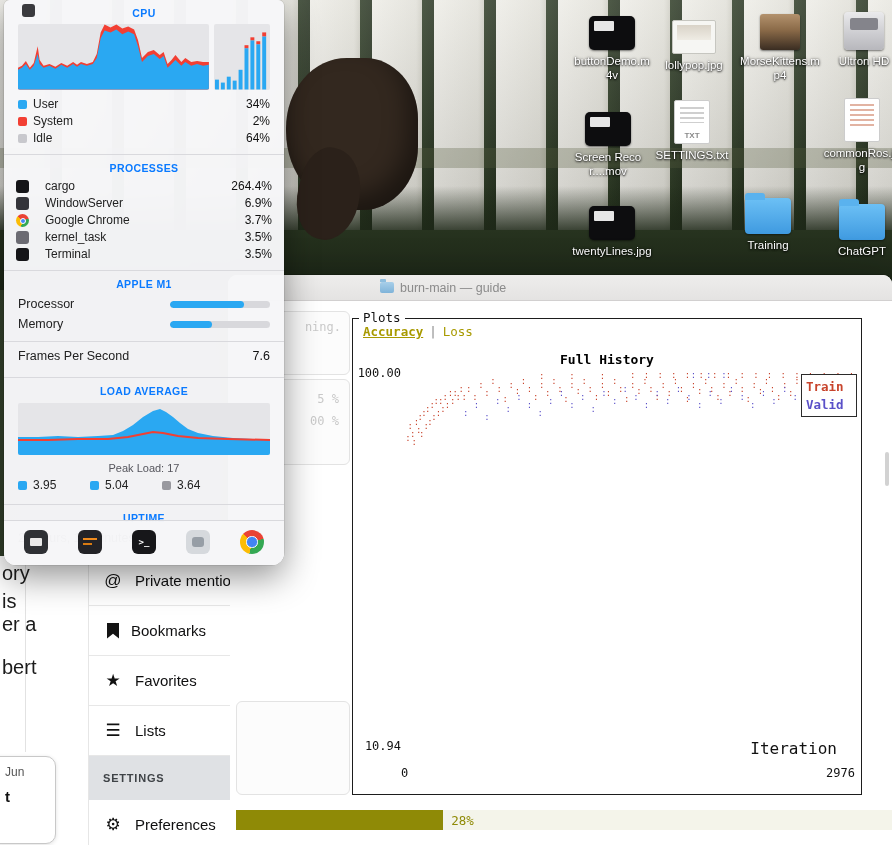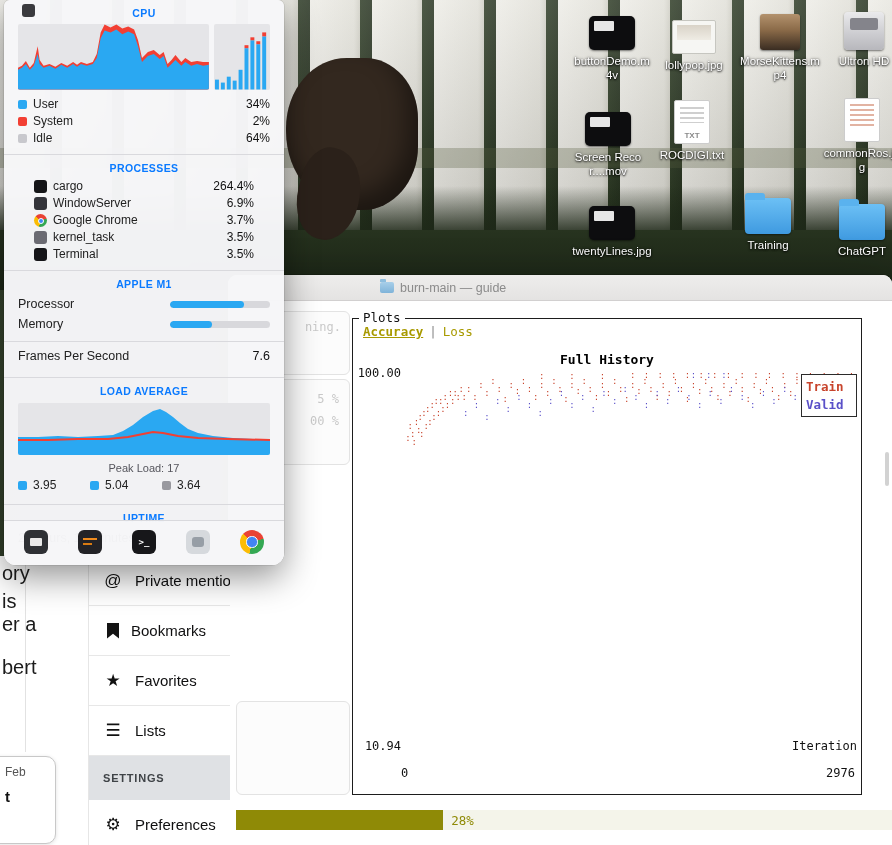--- a/index.html
+++ b/index.html
@@ -60,21 +60,21 @@
 
   .plots{position:absolute;left:124px;top:16px;width:510px;height:477px;border:1px solid #1d1d1d;box-sizing:border-box;}
   .plots-label{position:absolute;top:-9px;left:6px;background:#fff;padding:0 4px;font-size:12.5px;color:#111;}
   .tabs{position:absolute;top:5px;left:10px;font-size:12.5px;}
   .tab-accuracy{color:#a89a00;font-weight:bold;text-decoration:underline;cursor:default;}
   .tab-sep{color:#888;margin:0 6px;}
   .tab-loss{color:#a89a00;cursor:default;}
   .chart-title{position:absolute;top:33px;left:0;right:0;text-align:center;font-size:13px;font-weight:bold;color:#000;}
   .ytick-top{position:absolute;top:47px;left:2px;width:46px;text-align:right;font-size:12px;}
   .ytick-bottom{position:absolute;top:420px;left:2px;width:46px;text-align:right;font-size:12px;}
-  .xaxis-title{position:absolute;top:420px;right:4px;font-size:12px;}
+  .xaxis-title{position:absolute;top:420px;right:24px;font-size:16px;}
   .xtick-0{position:absolute;top:447px;left:48px;font-size:12px;}
   .xtick-max{position:absolute;top:447px;right:6px;font-size:12px;}
   .plot-area{position:absolute;left:52px;top:54px;width:452px;height:360px;}
   .pt{position:absolute;font:9px/1 "DejaVu Sans Mono",monospace;transform:translate(-50%,-50%);}
   .legend-box{position:absolute;top:55px;right:4px;width:46px;border:1px solid #2b2b2b;background:#fff;padding:3px 4px;font-size:12.5px;font-weight:bold;line-height:1.4;}
 
   .gauge{position:absolute;left:8px;width:740px;top:508px;height:20px;background:#f4f4ea;}
   .gauge-fill{height:100%;background:#8f8a06;}
   .gauge-label{position:absolute;top:3px;font-size:12.5px;color:#8f8a06;}
   .gauge-eta{position:absolute;right:6px;top:3px;font-size:12.5px;color:#111;}
@@ -89,21 +89,21 @@
   
   .popup{position:absolute;left:4px;top:0;width:280px;height:565px;background:rgba(246,246,248,.98);border-radius:6px 6px 12px 12px;box-shadow:0 12px 34px rgba(0,0,0,.42),0 0 0 .5px rgba(0,0,0,.15);overflow:hidden;}
   .menubar-glyph{position:absolute;left:18px;top:4px;width:13px;height:13px;background:#3a3a3e;border-radius:3px;}
   .sec-header{font-size:10.5px;font-weight:bold;color:#0a7aff;text-align:center;letter-spacing:.4px;padding:7px 0 4px;}
   .cpu-graphs{display:flex;gap:5px;padding:1px 14px 6px;}
   .graph-bg{background:#e5e5e8;border-radius:2px;}
   .kv-row{display:flex;align-items:center;font-size:12px;color:#222;padding:1px 14px;line-height:15px;}
   .kv-row .val{margin-left:auto;color:#111;}
   .swatch{width:9px;height:9px;border-radius:2px;margin-right:6px;flex:0 0 9px;}
   .divider{height:1px;background:#d9d9dd;margin-top:7px;}
-  .proc-row{display:flex;align-items:center;gap:6px;font-size:12px;color:#222;padding:1px 30px;line-height:15px;}
+  .proc-row{display:flex;align-items:center;gap:16px;font-size:12px;color:#222;padding:1px 12px;line-height:15px;}
   .proc-row .val{margin-left:auto;color:#111;}
   .proc-icon{width:13px;height:13px;border-radius:3px;flex:0 0 13px;}
   .pi-black{background:#151518;}
   .pi-dark{background:#34343a;}
   .pi-gray{background:#6b6b72;}
   .chrome{border-radius:50%;background:conic-gradient(from -45deg,#ea4335 0 33%,#34a853 0 66%,#fbbc05 0 100%);position:relative;}
   .chrome::after{content:"";position:absolute;inset:27%;background:#4285f4;border:1px solid #fff;border-radius:50%;}
   .bar-row{display:flex;align-items:center;font-size:12.5px;color:#222;padding:3px 14px;}
   .bar-track{margin-left:auto;width:100px;height:7px;background:#d8d8dc;border-radius:3.5px;overflow:hidden;}
   .bar-fill{display:block;height:100%;border-radius:3.5px;}
@@ -169,21 +169,21 @@
     <div class="dicon" style="left: 566px; top: 104px;">
       <div class="glyphwrap">
         <div class="g-video"></div>
       </div>
       <div class="dlabel">Screen Recor....mov</div>
     </div>
     <div class="dicon" style="left: 650px; top: 102px;">
       <div class="glyphwrap">
         <div class="g-txt"></div>
       </div>
-      <div class="dlabel">ROCDIGI.txt</div>
+      <div class="dlabel">SETTINGS.txt</div>
     </div>
     <div class="dicon" style="left: 820px; top: 100px;">
       <div class="glyphwrap">
         <div class="g-doc"></div>
       </div>
       <div class="dlabel">commonRos.jpg</div>
     </div>
     <div class="dicon" style="left: 570px; top: 198px;">
       <div class="glyphwrap">
         <div class="g-video"></div>
@@ -206,21 +206,21 @@
 
 <div class="browser-left">
   <div class="bf-divider"></div>
   <div id="bf-texts">
       <span class="bf-frag" style="top: 6px;">ory</span>
       <span class="bf-frag" style="top: 34px;">is</span>
       <span class="bf-frag" style="top: 57px;">er a</span>
       <span class="bf-frag" style="top: 100px;">bert</span>
     </div>
   <div class="bf-note">
-    <div class="n1">Feb</div>
+    <div class="n1">Jun</div>
     <div class="n2">t</div>
   </div>
 </div>
 
 <div class="terminal">
   <div class="titlebar">
     <span class="proxy-folder"></span>
     <span class="title-text">burn-main — guide</span>
   </div>
   <div class="term-content">

